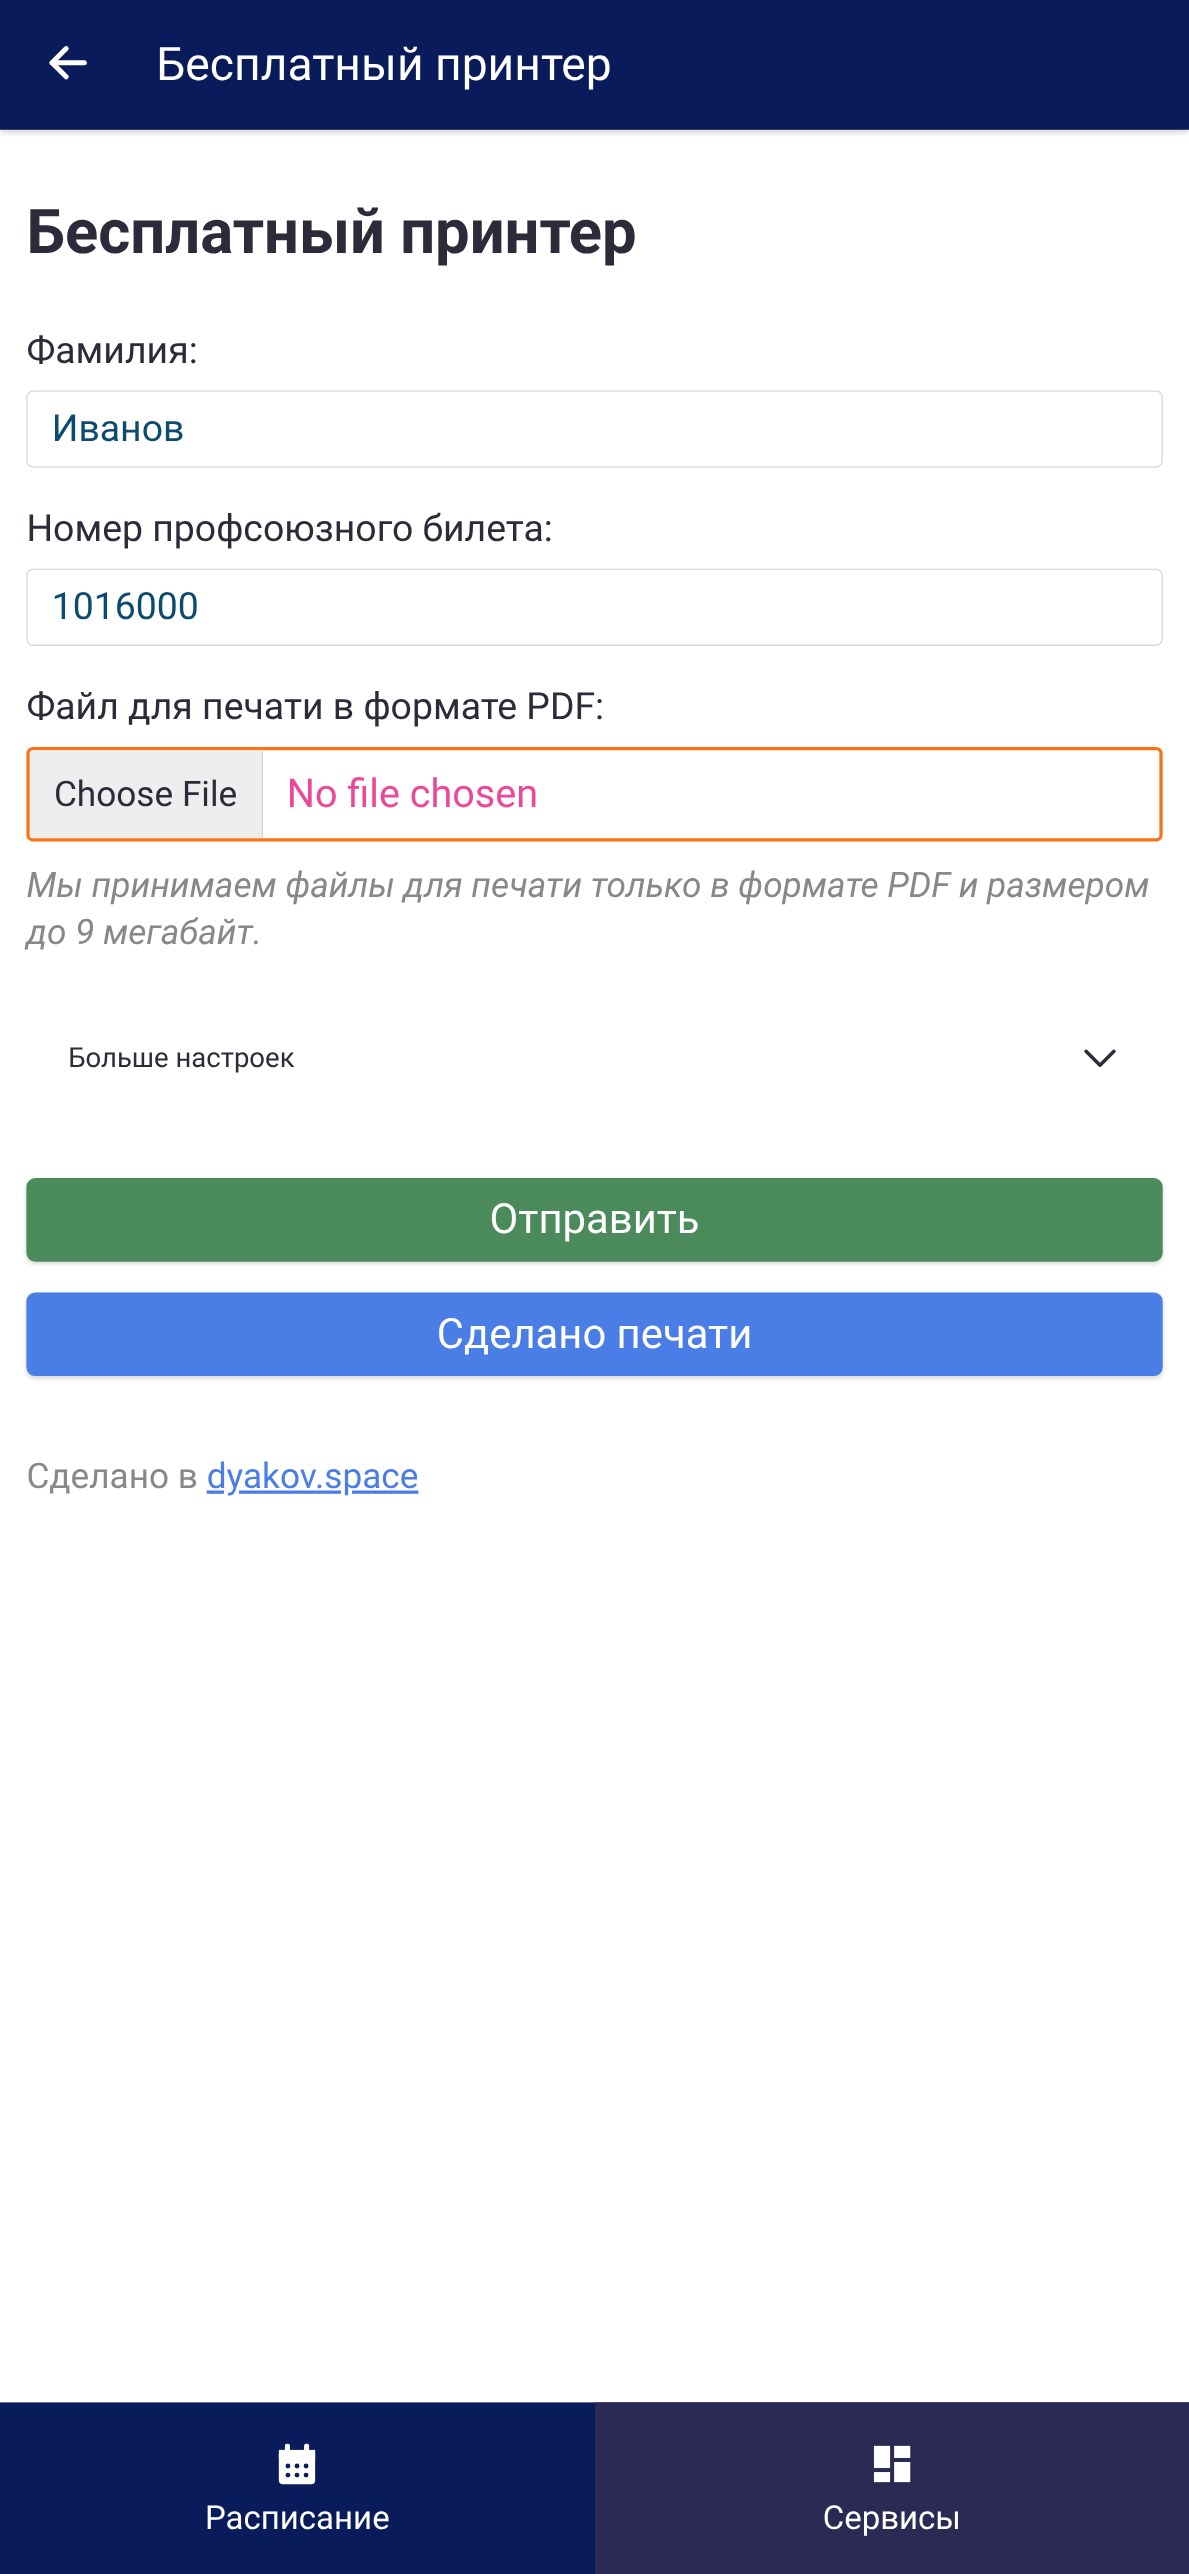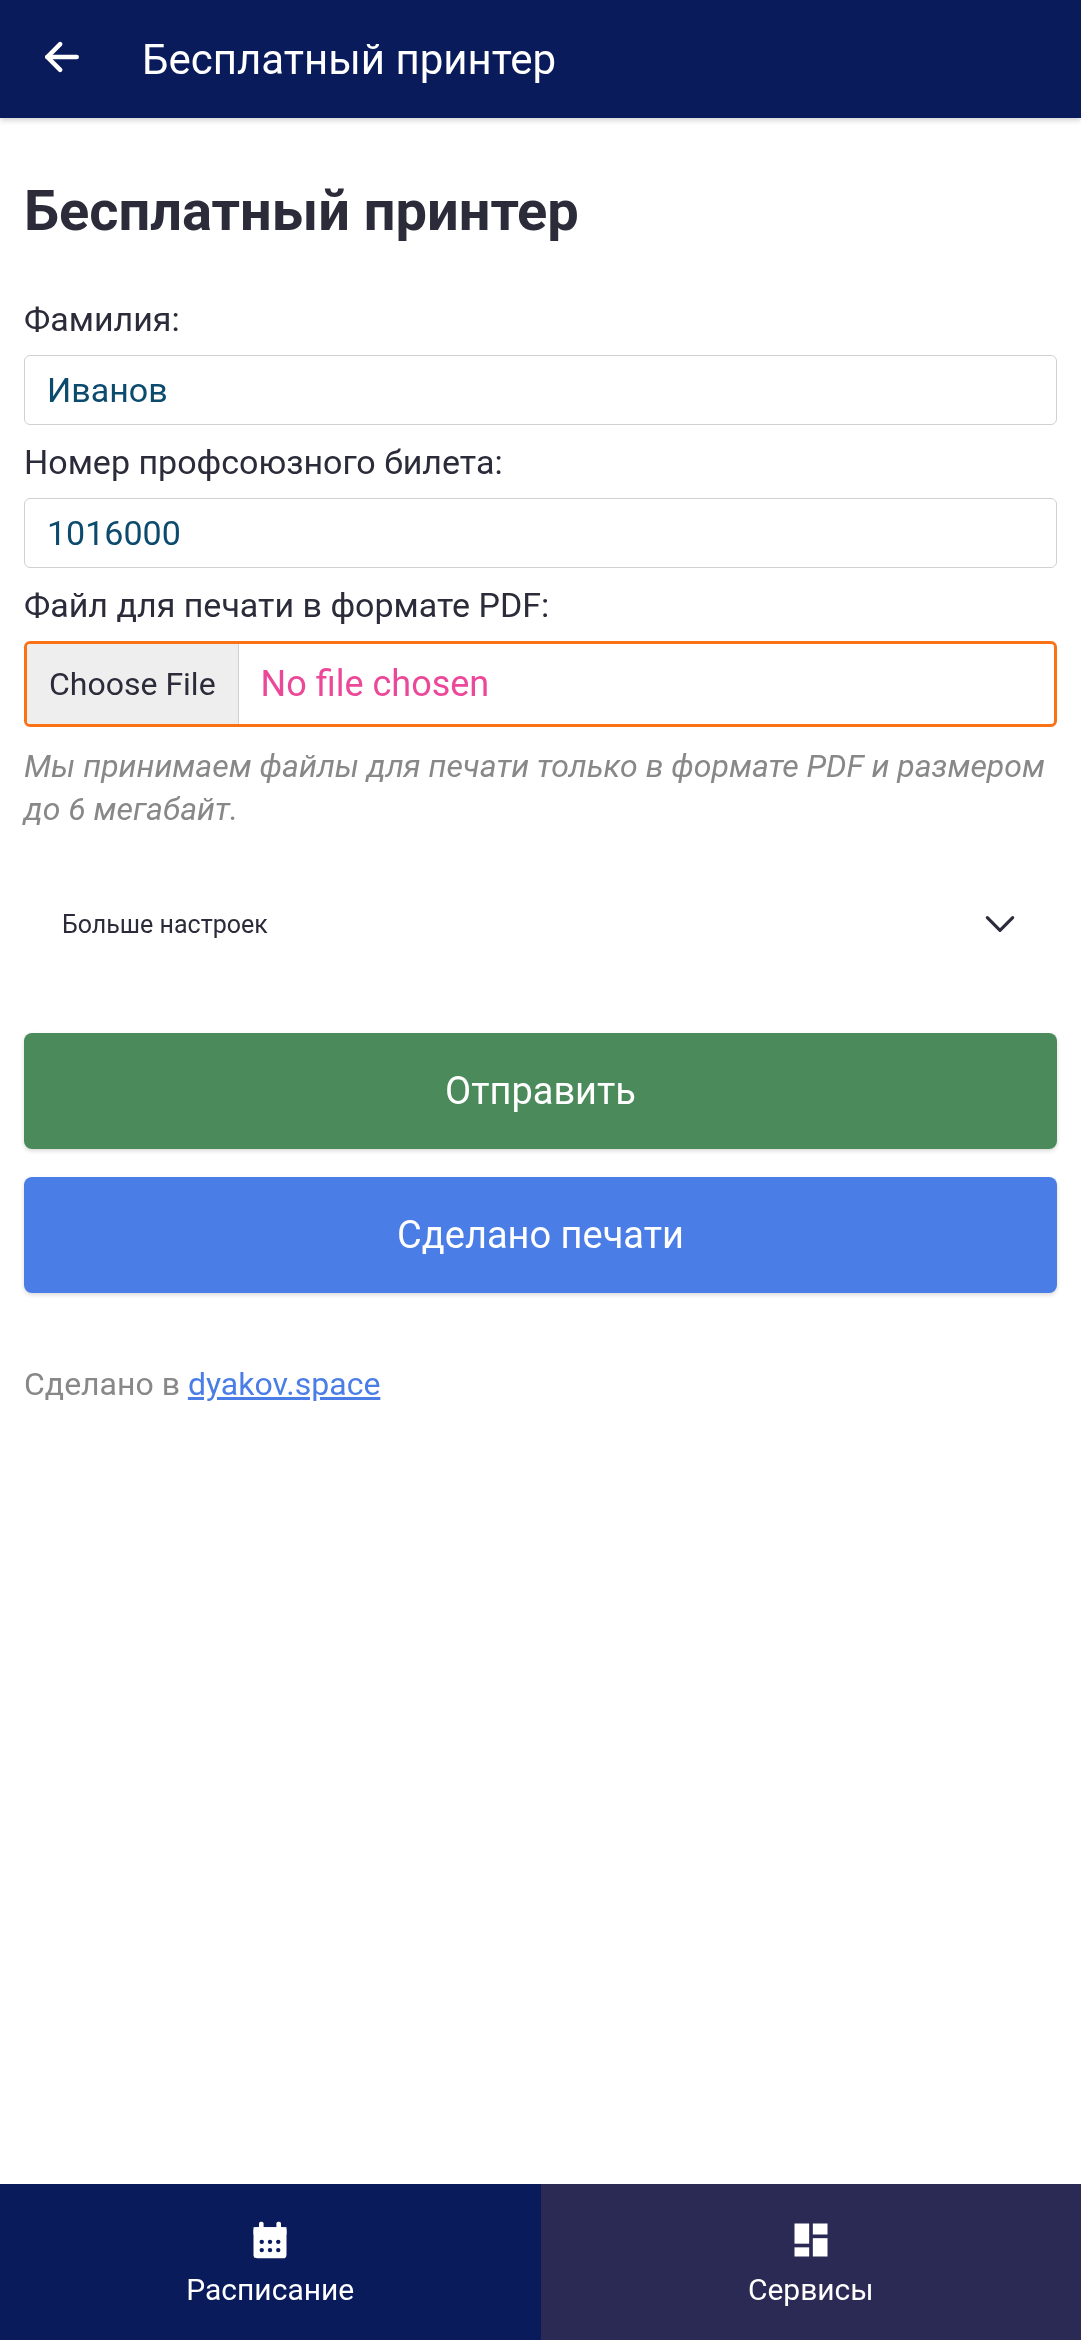--- a/index.html
+++ b/index.html
@@ -44,21 +44,21 @@
       flex: 1;
       padding: 60px 24px 0 24px;
     }
     .page-title {
       font-size: 56px;
       font-weight: 700;
       color: #2b2b3a;
       margin-bottom: 55px;
     }
     .form-group {
-      margin-bottom: 17px;
+      margin-bottom: 36px;
     }
     .form-label {
       display: block;
       font-size: 34px;
       color: #2b2b3a;
       margin-bottom: 16px;
     }
     .form-input {
       width: 100%;
       height: 70px;
@@ -117,21 +117,21 @@
     .expander-icon {
       display: flex;
       align-items: center;
     }
     .expander-icon svg {
       width: 38px;
       height: 38px;
     }
     .btn {
       width: 100%;
-      height: 116px;
+      height: 76px;
       border: none;
       border-radius: 8px;
       font-size: 38px;
       color: #ffffff;
       cursor: pointer;
       font-family: inherit;
       box-shadow: 0 2px 4px rgba(0,0,0,0.15);
     }
     .btn-submit {
       background: #4b8a5a;
@@ -208,21 +208,21 @@
     <label class="form-label">Номер профсоюзного билета:</label>
     <input type="text" class="form-input" value="1016000" style="">
   </div>
 
   <div class="form-group">
     <label class="form-label">Файл для печати в формате PDF:</label>
     <div class="file-input-row">
       <button class="file-choose-btn">Choose File</button>
       <div class="file-status">No file chosen</div>
     </div>
-    <div class="helper-text">Мы принимаем файлы для печати только в формате PDF и размером до 6 мегабайт.</div>
+    <div class="helper-text">Мы принимаем файлы для печати только в формате PDF и размером до 9 мегабайт.</div>
   </div>
 
   <div class="expander">
     <span class="expander-label">Больше настроек</span>
     <span class="expander-icon">
       <svg viewBox="0 0 24 24" fill="none" stroke="#2b2b3a" stroke-width="2" stroke-linecap="round" stroke-linejoin="round">
         <polyline points="4 8 12 16 20 8"></polyline>
       </svg>
     </span>
   </div>

